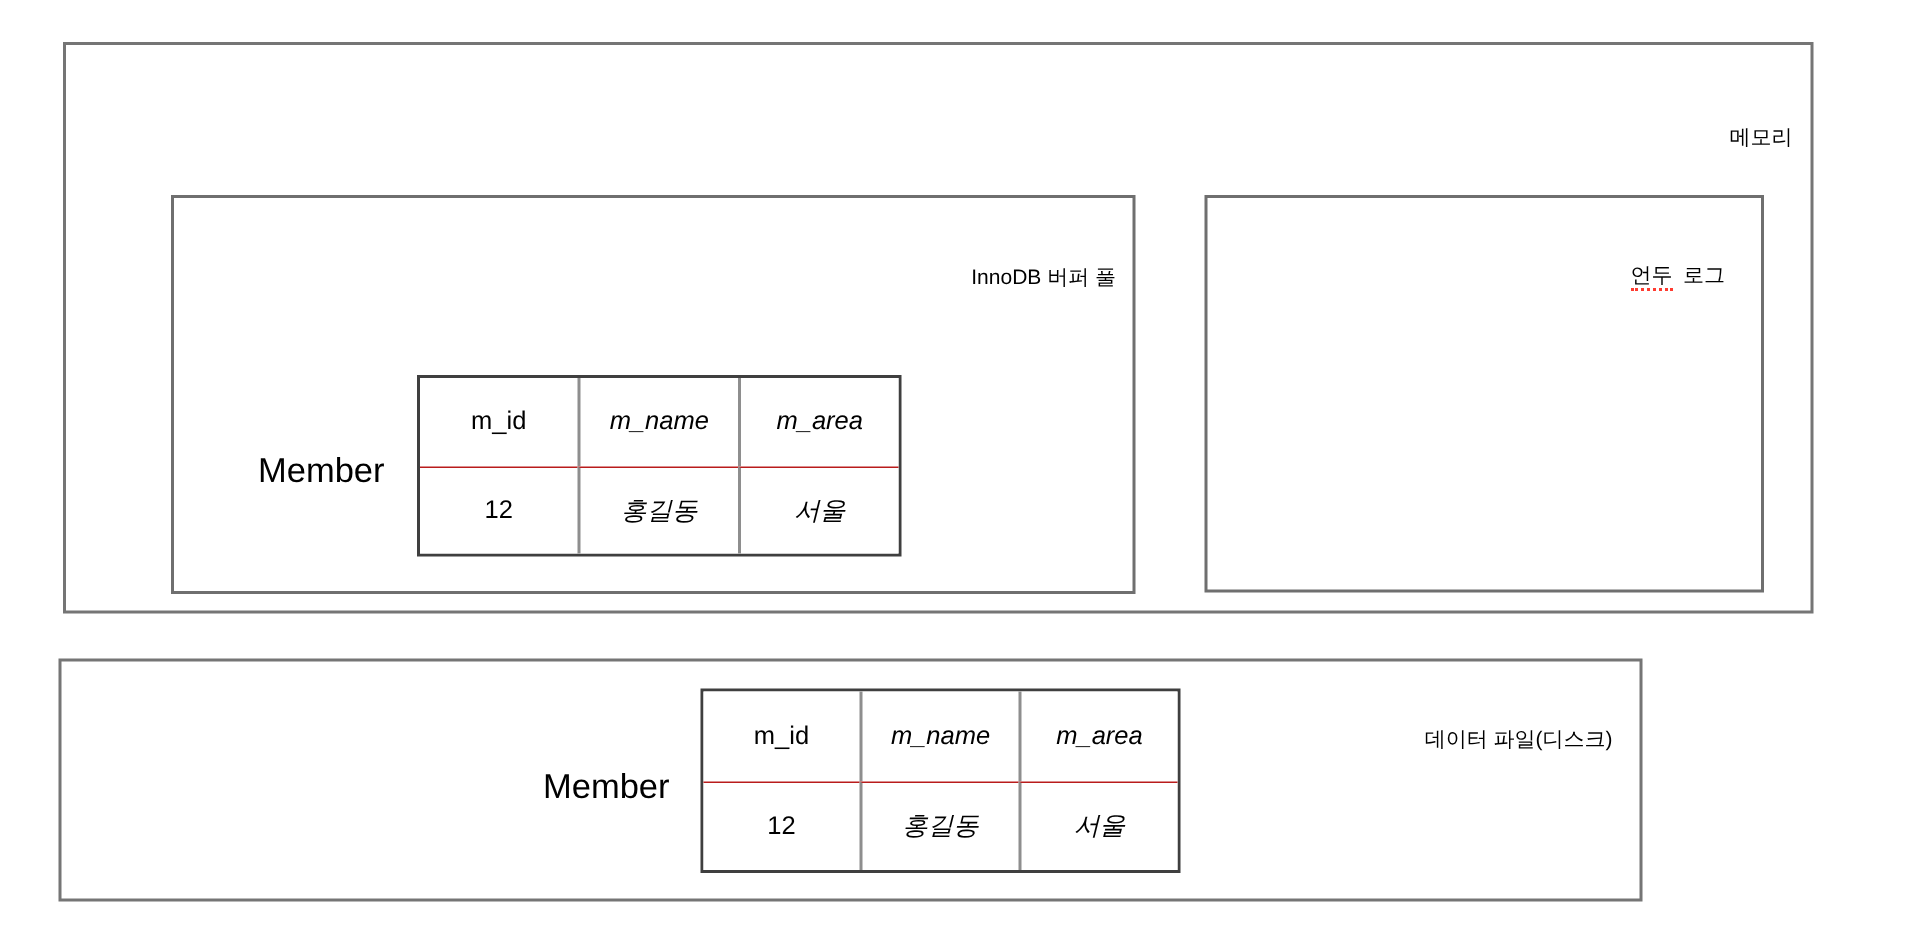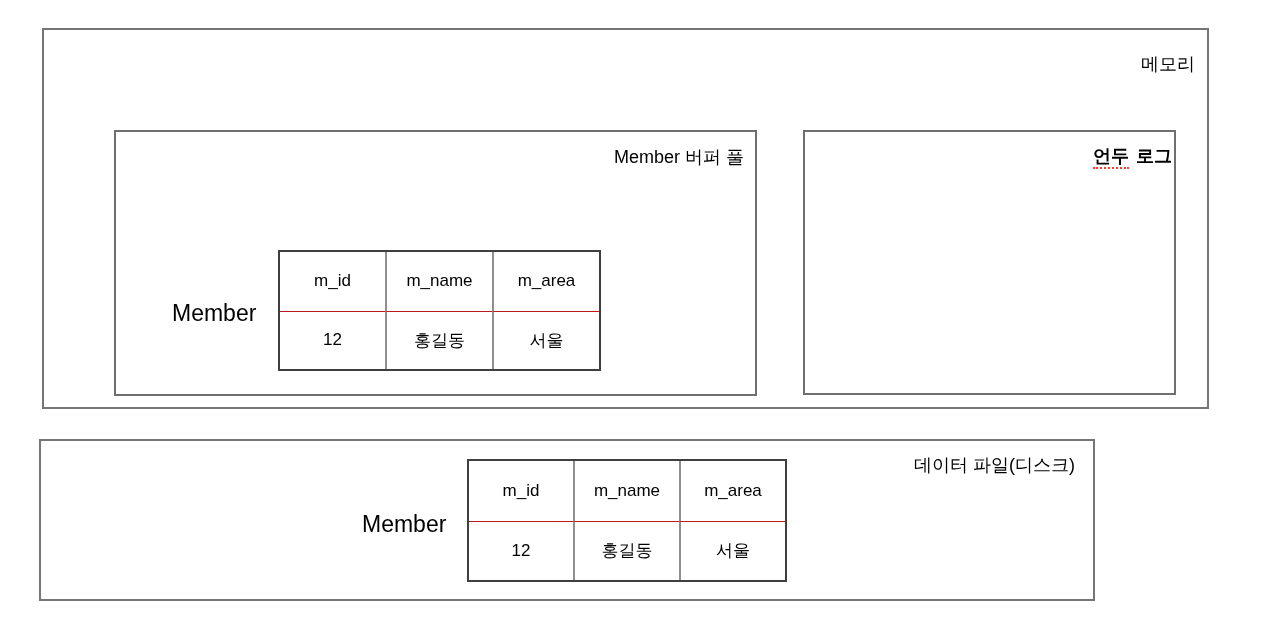--- a/index.html
+++ b/index.html
@@ -22,27 +22,28 @@
     border: 2px solid #757575;
     background: #ffffff;
   }
   .memory-box { left: 42px;  top: 28px;  width: 1167px; height: 381px; }
   .buffer-pool-box { left: 70px;  top: 100px; width: 643px;  height: 266px; border-color:#6f6f6f; }
   .undo-log-box    { left: 759px; top: 100px; width: 373px;  height: 265px; border-color:#6f6f6f; }
   .disk-box        { left: 39px;  top: 439px; width: 1056px; height: 162px; }
 
   .box-label {
     position: absolute;
-    font-size: 18px;
+    font-size: 14px;
     line-height: 1.2;
     white-space: nowrap;
+    margin-top: 29px;
   }
   .memory-label { top: 24px; right: 12px; }
   .bp-label     { top: 15px; right: 11px; }
-  .undo-label   { top: 14px; right: 2px; font-weight: bold; }
+  .undo-label   { top: 14px; right: 24px; }
   .disk-label   { top: 14px; right: 18px; }
 
   .spell-underline {
     border-bottom: 2px dotted #ff3b30;
     padding-bottom: 1px;
   }
   .undo-word2 { margin-left: 7px; }
 
   .member-label {
     position: absolute;
@@ -72,33 +73,33 @@
     grid-template-columns: 104px 106px 106px;
   }
   .cell {
     display: flex;
     align-items: center;
     justify-content: center;
     font-size: 17px;
     box-sizing: border-box;
     background: #ffffff;
   }
-  .cell.c2, .cell.c3 { border-left: 2px solid #8e8e8e; }
+  .cell.c2, .cell.c3 { border-left: 2px solid #8e8e8e; font-style: italic; }
   .cell.r2 { border-top: 1px solid #b91c1c; }
 </style>
 </head>
 <body>
 
 <div class="canvas">
 
   <div class="box memory-box">
     <div class="box-label memory-label">메모리</div>
 
     <div class="box buffer-pool-box">
-      <div class="box-label bp-label">Member 버퍼 풀</div>
+      <div class="box-label bp-label">InnoDB 버퍼 풀</div>
 
       <div class="member-label member-top">Member</div>
 
       <div class="mini-table table-top">
         <div class="cell c1 r1">m_id</div>
         <div class="cell c2 r1">m_name</div>
         <div class="cell c3 r1">m_area</div>
         <div class="cell c1 r2">12</div>
         <div class="cell c2 r2">홍길동</div>
         <div class="cell c3 r2">서울</div>

